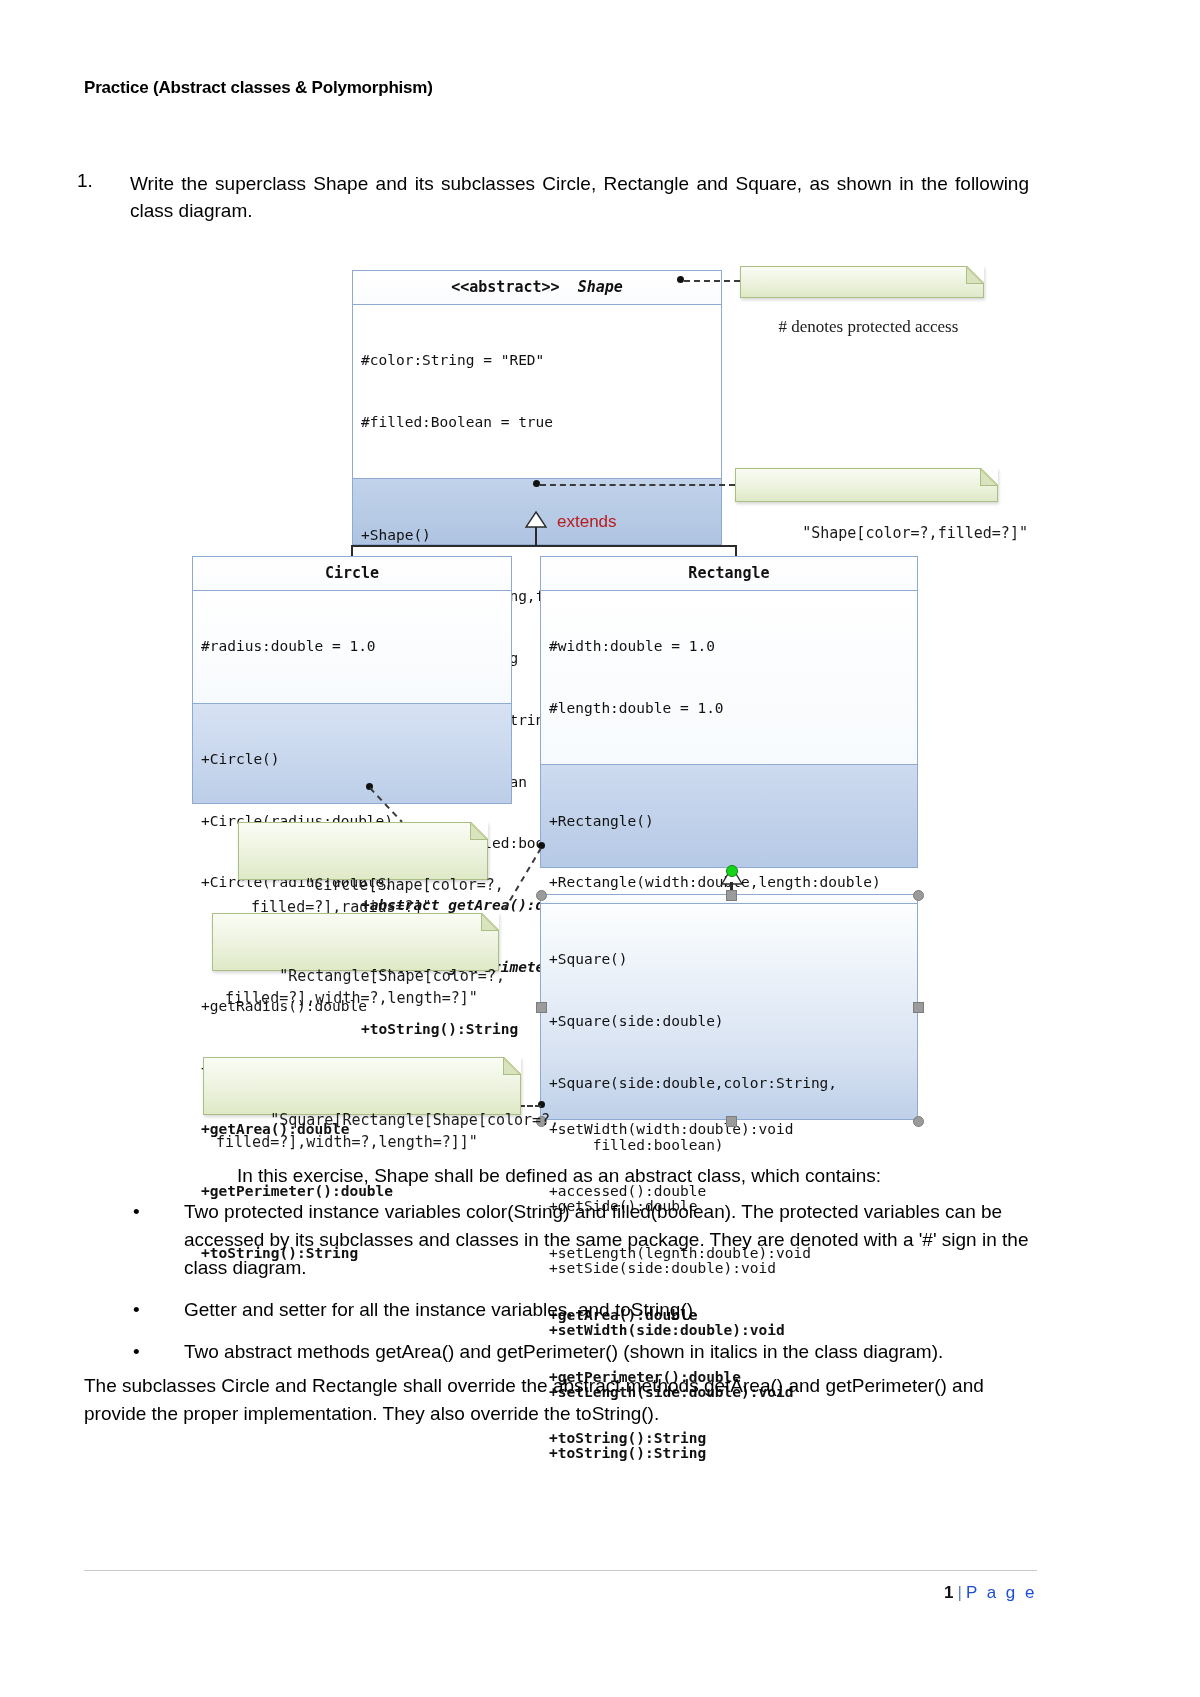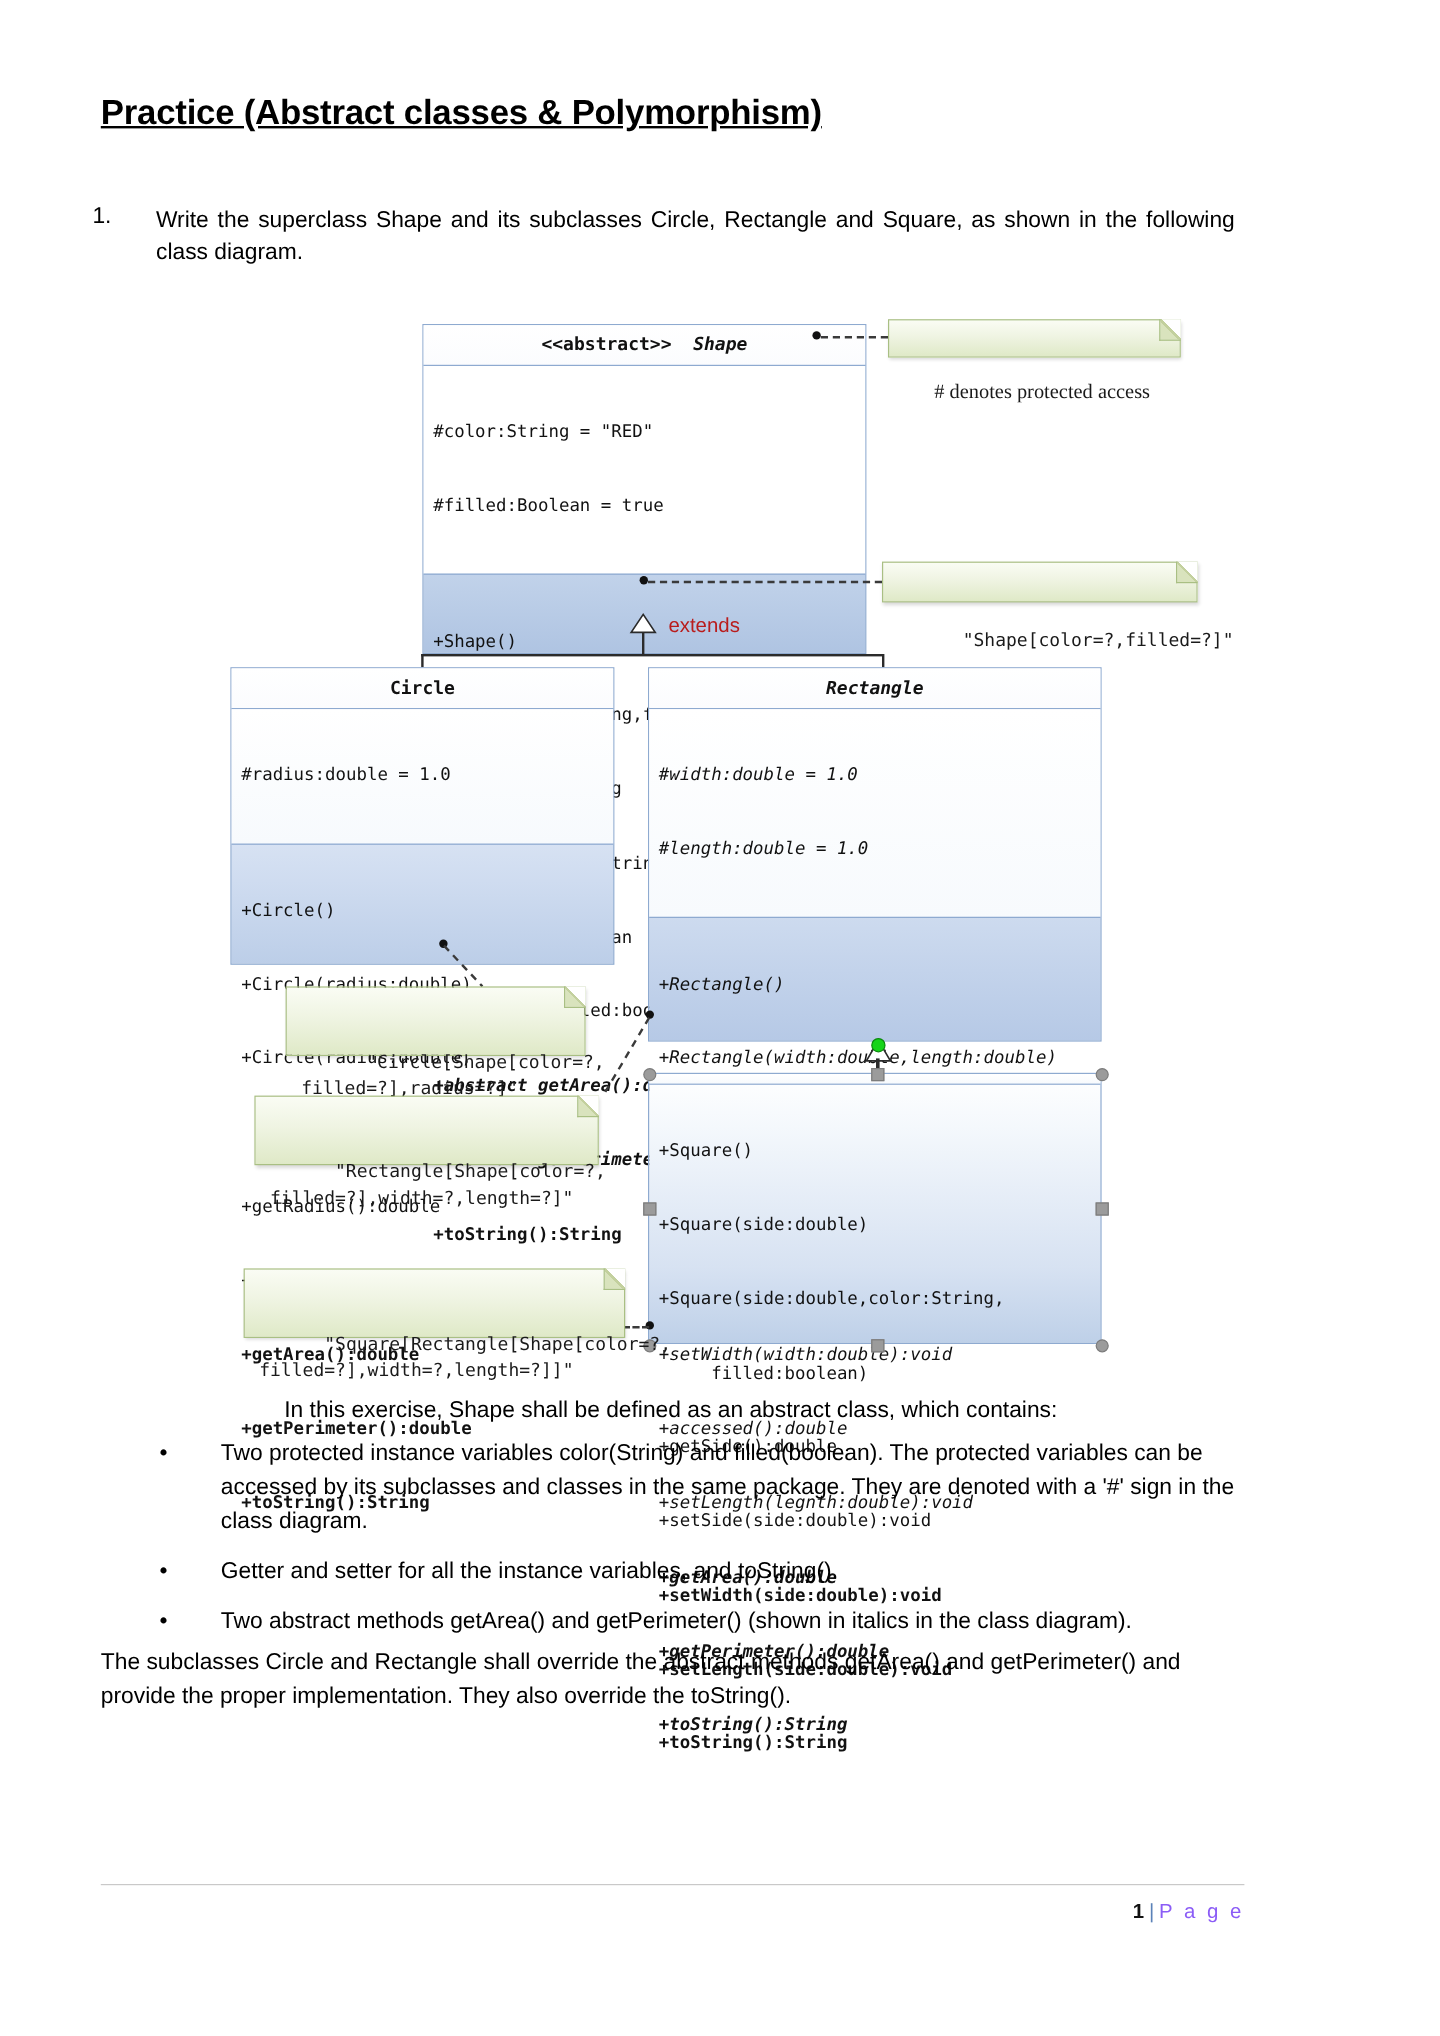--- a/index.html
+++ b/index.html
@@ -20,24 +20,23 @@
     left: 0; top: 0;
     width: 1200px;
     height: 1697px;
   }
 
   
   .doc-title {
     position: absolute;
     left: 84px;
     top: 78px;
-    font-size: 29px;
+    font-size: 17px;
     font-weight: bold;
     letter-spacing: -0.2px;
-    text-decoration: underline;
   }
 
   
   .item-num {
     position: absolute;
     left: 77px;
     top: 170px;
     font-size: 19px;
   }
   .item-body {
@@ -98,21 +97,20 @@
     background: linear-gradient(to bottom, #ffffff 0%, #eaf1fa 20%, #c6d6ec 70%, #afc4e2 100%);
   }
   #shape-class .attr-row { background: linear-gradient(to bottom,#ffffff,#ffffff); }
   #shape-class .op-row { background: transparent; }
 
   #circle-class {
     background: linear-gradient(to bottom, #fcfdff 0%, #eef3fb 22%, #cfdcf0 72%, #bccee8 100%);
   }
   #rectangle-class {
     background: linear-gradient(to bottom, #fcfdff 0%, #eef3fb 18%, #cbd9ee 70%, #b6c9e6 100%);
-    font-style: italic;
   }
   #square-class {
     background: linear-gradient(to bottom, #ffffff 0%, #f4f8fc 20%, #d7e2f2 72%, #bed0e8 100%);
   }
 
   
   .note {
     position: absolute;
     box-sizing: border-box;
     border: 1px solid #a9bf83;
@@ -216,21 +214,21 @@
   }
   .footer-page {
     position: absolute;
     right: 163px;
     top: 1583px;
     font-size: 17px;
     color: #3f3f3f;
   }
   .footer-page .pg { font-weight: bold; color: #111; }
   .footer-page .sep { color: #5b82b8; margin: 0 4px; }
-  .footer-page .word { letter-spacing: 2.5px; color: #8b5cf6; text-align: right; }
+  .footer-page .word { letter-spacing: 2.5px; color: #1d4ed8; text-align: right; }
 </style>
 </head>
 <body>
 
 <div class="page">
 
   <div class="doc-title">Practice (Abstract classes  &amp; Polymorphism)</div>
 
   <div class="item-num">1.</div>
   <div class="item-body">Write the superclass Shape and its subclasses Circle, Rectangle and Square, as shown in the following class diagram.</div>

